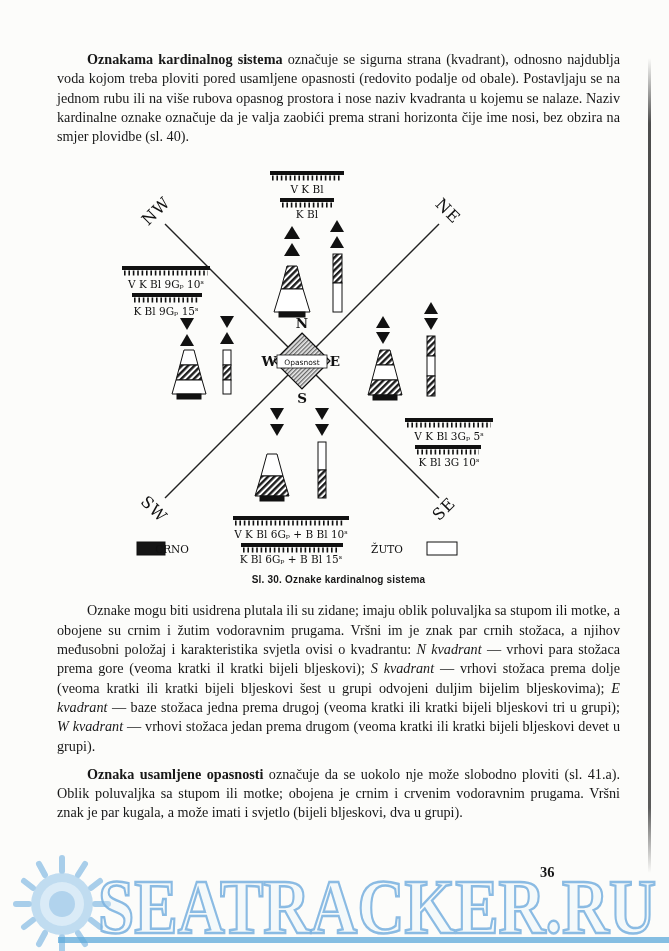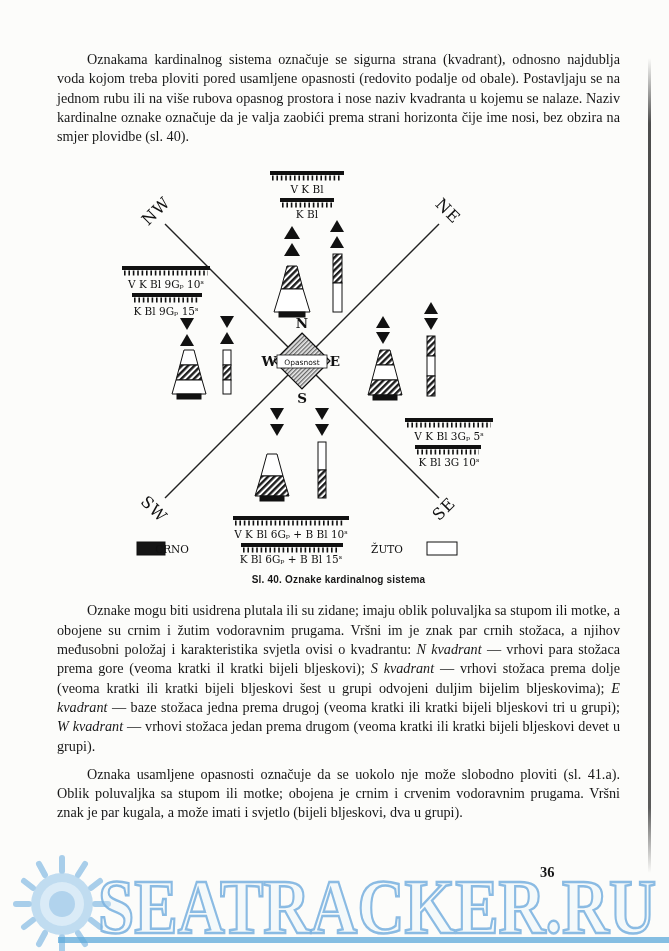--- a/index.html
+++ b/index.html
@@ -2,21 +2,21 @@
 <html><head>
 <meta charset="utf-8">
 <style>
   html,body{margin:0;padding:0;background:#9a9a9a;}
   .page{position:relative;width:669px;height:951px;background:#fcfcfa;overflow:hidden;
         font-family:"Liberation Serif",serif;color:#171717;}
   .text-col{position:absolute;left:57px;top:50px;width:563px;}
   .par{font-size:14.2px;line-height:19.3px;text-align:justify;margin:0;}
   .par.indent{text-indent:30px;}
   .par + .par{margin-top:9px;}
-  .par b{font-weight:normal;}
+  .par b{font-weight:bold;}
   .figure{margin-top:20px;margin-bottom:16px;}
   .figure svg{display:block;margin-left:30px;}
   .caption{text-align:center;font-family:"Liberation Sans",sans-serif;font-weight:bold;
            font-size:10px;margin-top:6px;letter-spacing:.2px;}
   .page-number{position:absolute;left:540px;top:864px;font-weight:bold;font-size:14.5px;}
   .edge-line{position:absolute;left:648px;top:58px;width:3px;height:815px;border-radius:2px;
              background:linear-gradient(#00000000 0%,#222 8%,#151515 55%,#333 92%,#00000000 100%);
              opacity:.8;}
   .watermark{position:absolute;left:0;top:846px;pointer-events:none;}
   
@@ -178,21 +178,21 @@
           <text class="compass" x="182" y="200" text-anchor="end">W</text>
         </g>
 
         <g>
           <rect x="50" y="376" width="28" height="13" fill="#151515" stroke="#111"></rect>
           <text class="lbl" x="85" y="387" text-anchor="start">CRNO</text>
           <text class="lbl" x="300" y="387" text-anchor="start">ŽUTO</text>
           <rect x="340" y="376" width="30" height="13" fill="#fff" stroke="#111"></rect>
         </g>
       </svg>
-      <div class="caption">Sl. 40. Oznake kardinalnog sistema</div>
+      <div class="caption">Sl. 30. Oznake kardinalnog sistema</div>
     </div>
 
     <p class="par indent"><span>Oznake mogu biti usidrena plutala ili su zidane; imaju oblik poluvaljka sa stupom ili motke, a obojene su crnim i žutim vodoravnim prugama. Vršni im je znak par crnih stožaca, a njihov međusobni položaj i karakteristika svjetla ovisi o kvadrantu: </span><i>N kvadrant</i><span> — vrhovi para stožaca prema gore (veoma kratki il kratki bijeli bljeskovi); </span><i>S kvadrant</i><span> — vrhovi stožaca prema dolje (veoma kratki ili kratki bijeli bljeskovi šest u grupi odvojeni duljim bijelim bljeskovima); </span><i>E kvadrant</i><span> — baze stožaca jedna prema drugoj (veoma kratki ili kratki bijeli bljeskovi tri u grupi); </span><i>W kvadrant</i><span> — vrhovi stožaca jedan prema drugom (veoma kratki ili kratki bijeli bljeskovi devet u grupi).</span></p>
 
     <p class="par indent"><b>Oznaka usamljene opasnosti</b><span> označuje da se uokolo nje može slobodno ploviti (sl. 41.a). Oblik poluvaljka sa stupom ili motke; obojena je crnim i crvenim vodoravnim prugama. Vršni znak je par kugala, a može imati i svjetlo (bijeli bljeskovi, dva u grupi).</span></p>
 
   </div>
 
   <div class="page-number">36</div>
 

